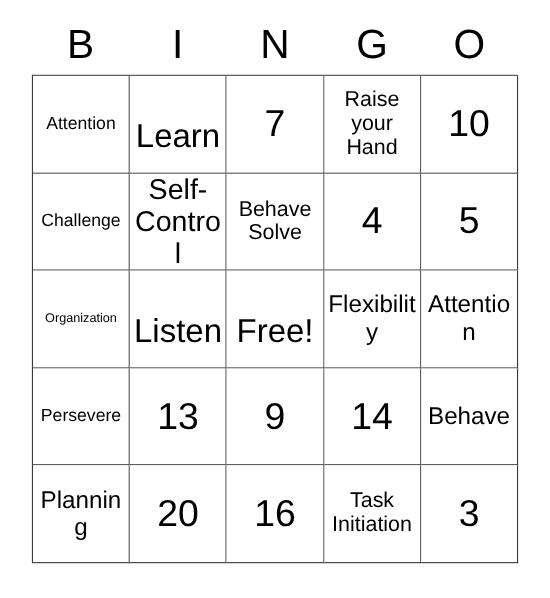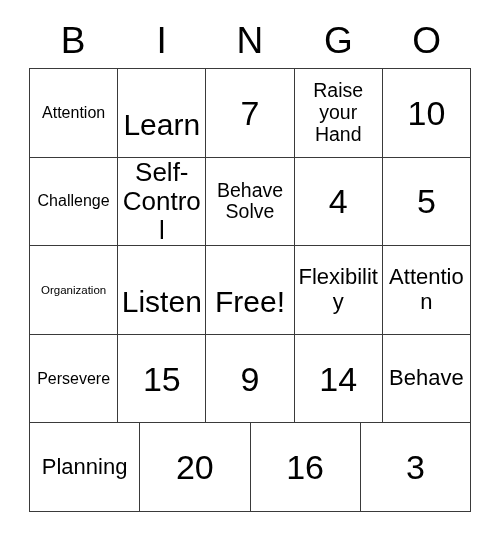--- a/index.html
+++ b/index.html
@@ -153,21 +153,21 @@
       <div class="cell">
           <span class="cell-text sz-ml">Attention</span>
         </div>
     </div>
 
     <div class="grid-row">
       <div class="cell">
           <span class="cell-text sz-s">Persevere</span>
         </div>
       <div class="cell">
-          <span class="cell-text sz-num">15</span>
+          <span class="cell-text sz-num">13</span>
         </div>
       <div class="cell">
           <span class="cell-text sz-num">9</span>
         </div>
       <div class="cell">
           <span class="cell-text sz-num">14</span>
         </div>
       <div class="cell">
           <span class="cell-text sz-ml">Behave</span>
         </div>
@@ -177,18 +177,21 @@
       <div class="cell">
           <span class="cell-text sz-ml">Planning</span>
         </div>
       <div class="cell">
           <span class="cell-text sz-num">20</span>
         </div>
       <div class="cell">
           <span class="cell-text sz-num">16</span>
         </div>
       <div class="cell">
+          <span class="cell-text sz-m">Task Initiation</span>
+        </div>
+      <div class="cell">
           <span class="cell-text sz-num">3</span>
         </div>
     </div>
 
   </div>
 </div>
 
 </body></html>

